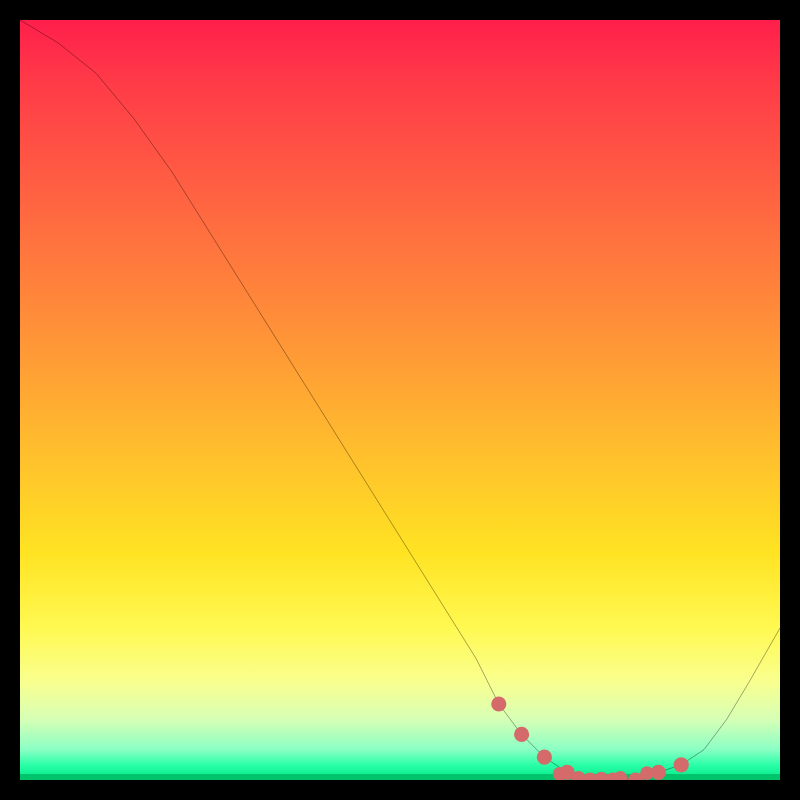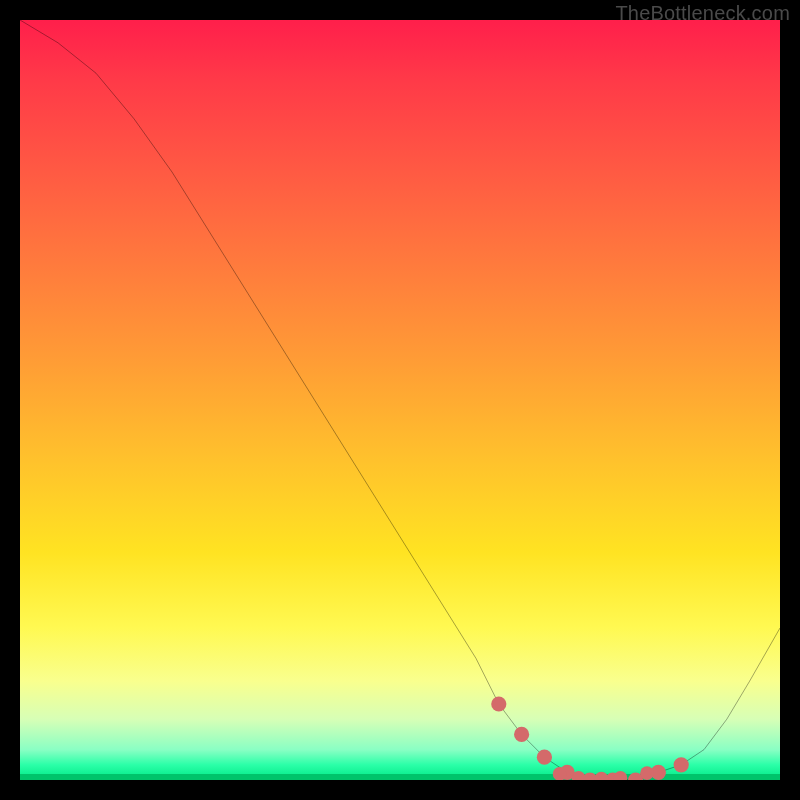--- a/index.html
+++ b/index.html
@@ -68,21 +68,20 @@
     font-size: 20px;
     font-weight: 400;
     letter-spacing: 0.2px;
     user-select: none;
   }
 </style>
 </head>
 <body>
 
 <div class="stage">
-  <div class="watermark">TheBottleneck.com</div>
 
   <div class="plot">
     <div class="gradient"></div>
     <div class="bottom-band"></div>
 
     <svg class="curve" viewBox="0 0 100 100" preserveAspectRatio="none">
       <path d="M0.00 0.00 L5.00 3.00 L10.00 7.00 L15.00 13.00 L20.00 20.00 L25.00 28.00 L30.00 36.00 L35.00 44.00 L40.00 52.00 L45.00 60.00 L50.00 68.00 L55.00 76.00 L60.00 84.00 L63.00 90.00 L66.00 94.00 L69.00 97.00 L72.00 99.00 L75.00 100.00 L78.00 100.00 L81.00 100.00 L84.00 99.00 L87.00 98.00 L90.00 96.00 L93.00 92.00 L96.00 87.00 L100.00 80.00" fill="none" stroke="#000000" stroke-width="0.35" vector-effect="non-scaling-stroke"></path>
       <g>
           <circle cx="63.00" cy="90.00" r="1.0" fill="#d46a6a"></circle>
           <circle cx="66.00" cy="94.00" r="1.0" fill="#d46a6a"></circle>

